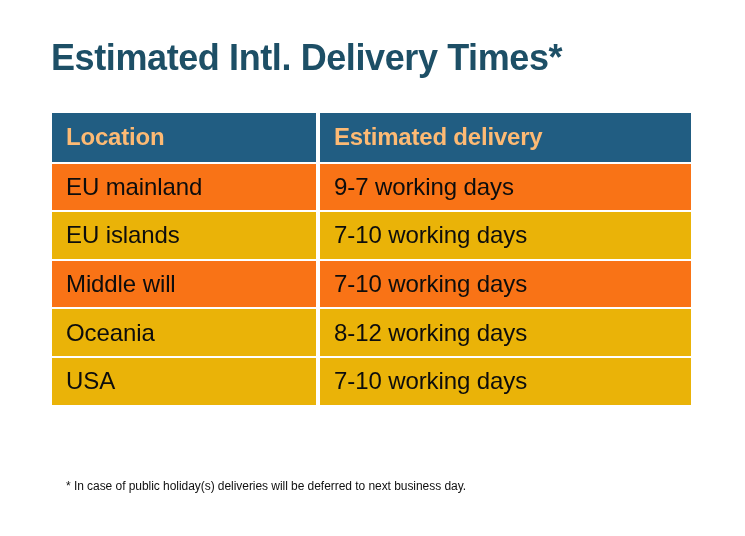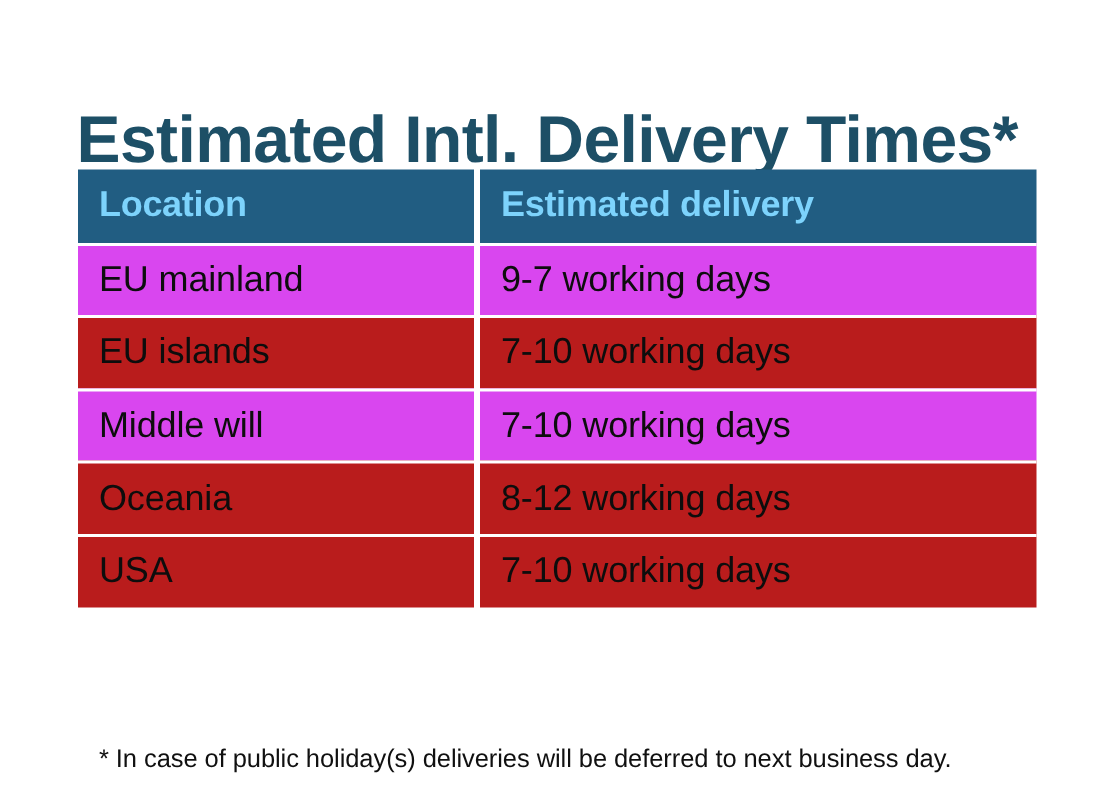--- a/index.html
+++ b/index.html
@@ -19,27 +19,26 @@
     width: 745px;
     height: 536px;
     background: #ffffff;
   }
 
   
   .title {
     position: absolute;
     left: 51px;
     top: 36px;
-    font-size: 44px;
+    font-size: 36px;
     font-weight: 700;
     letter-spacing: -0.4px;
     color: #1d4f66;
     line-height: 44px;
     white-space: nowrap;
-    margin-top: 36px;
   }
 
   
   .table {
     position: absolute;
     left: 52px;
     top: 113px;
     width: 639px;
     border-collapse: separate;
     border-spacing: 0;
@@ -56,44 +55,44 @@
     white-space: nowrap;
     overflow: hidden;
   }
 
   .col-location   { width: 264px; }
   .col-spacer     { width: 4px; padding: 0 !important; background: #ffffff !important; }
   .col-delivery   { width: 371px; }
 
   thead th {
     background: #215d82;
-    color: #7dd3fc;
+    color: #fdba74;
     font-weight: 700;
     font-size: 25px;
     letter-spacing: -0.2px;
   }
 
-  tbody tr.row-dark  td.cell { background: #d946ef; }
-  tbody tr.row-light td.cell { background: #b91c1c; }
+  tbody tr.row-dark  td.cell { background: #f97316; }
+  tbody tr.row-light td.cell { background: #eab308; }
   tbody td.cell {
     color: #0d0d0d;
     font-weight: 400;
     letter-spacing: -0.1px;
   }
 
   
   tbody tr td.cell { border-top: 2px solid #ffffff; }
   thead th { border-bottom: 0; }
 
   
   .footnote {
     position: absolute;
     left: 66px;
-    top: 496px;
-    font-size: 17px;
+    top: 476px;
+    font-size: 12px;
     line-height: 20px;
     color: #101010;
     font-weight: 400;
     white-space: nowrap;
     letter-spacing: -0.05px;
   }
 </style>
 </head>
 <body>
 

